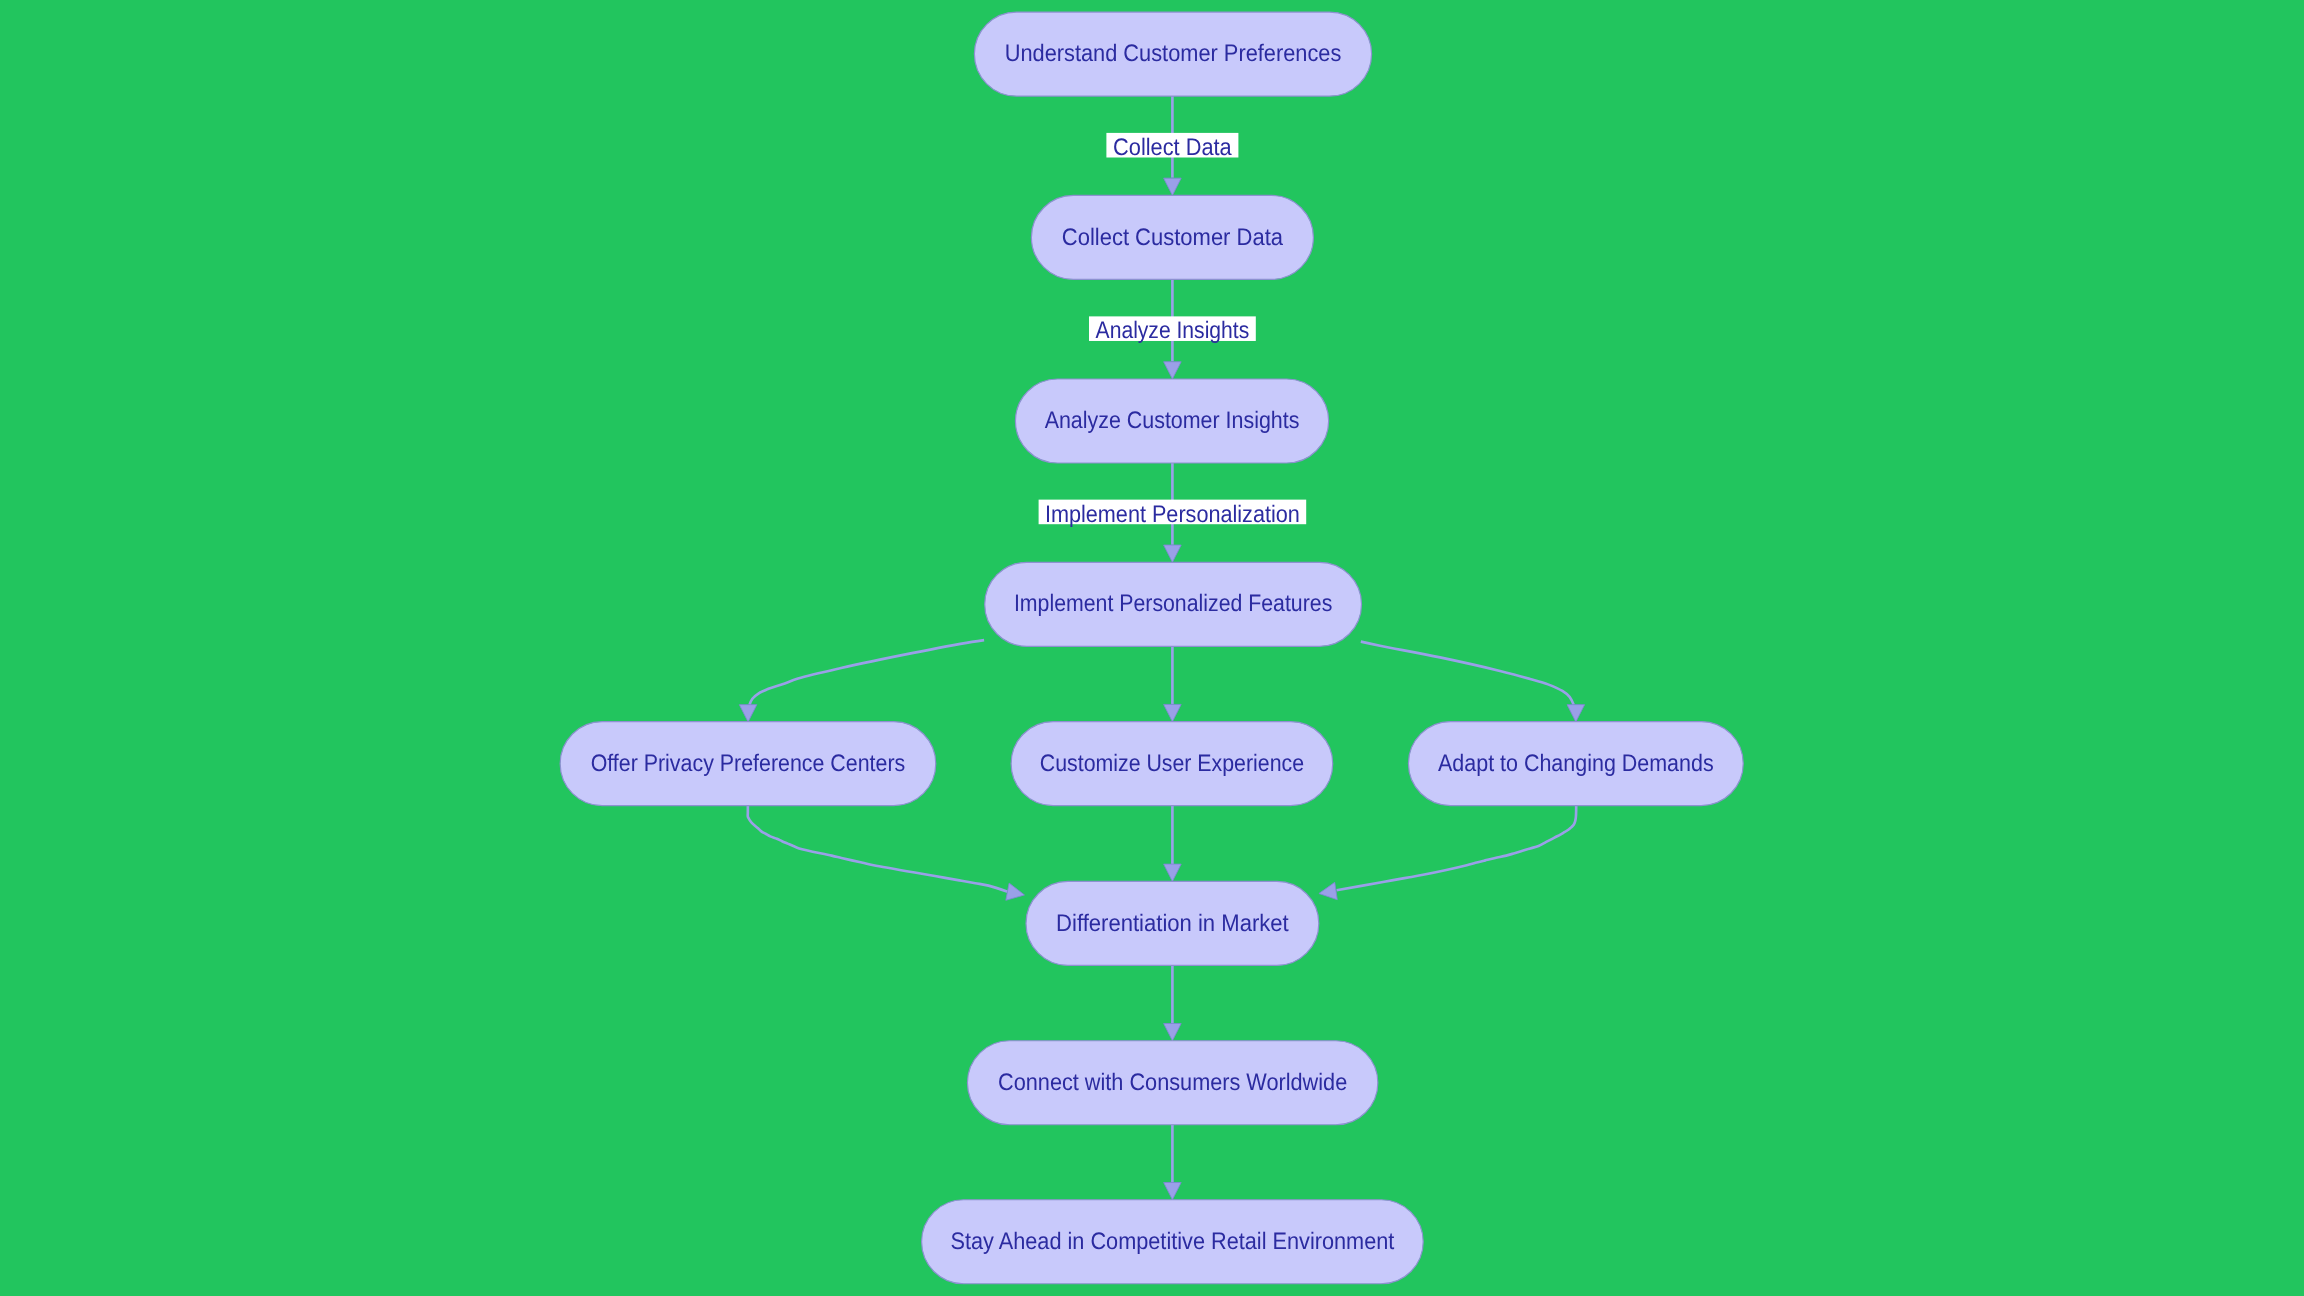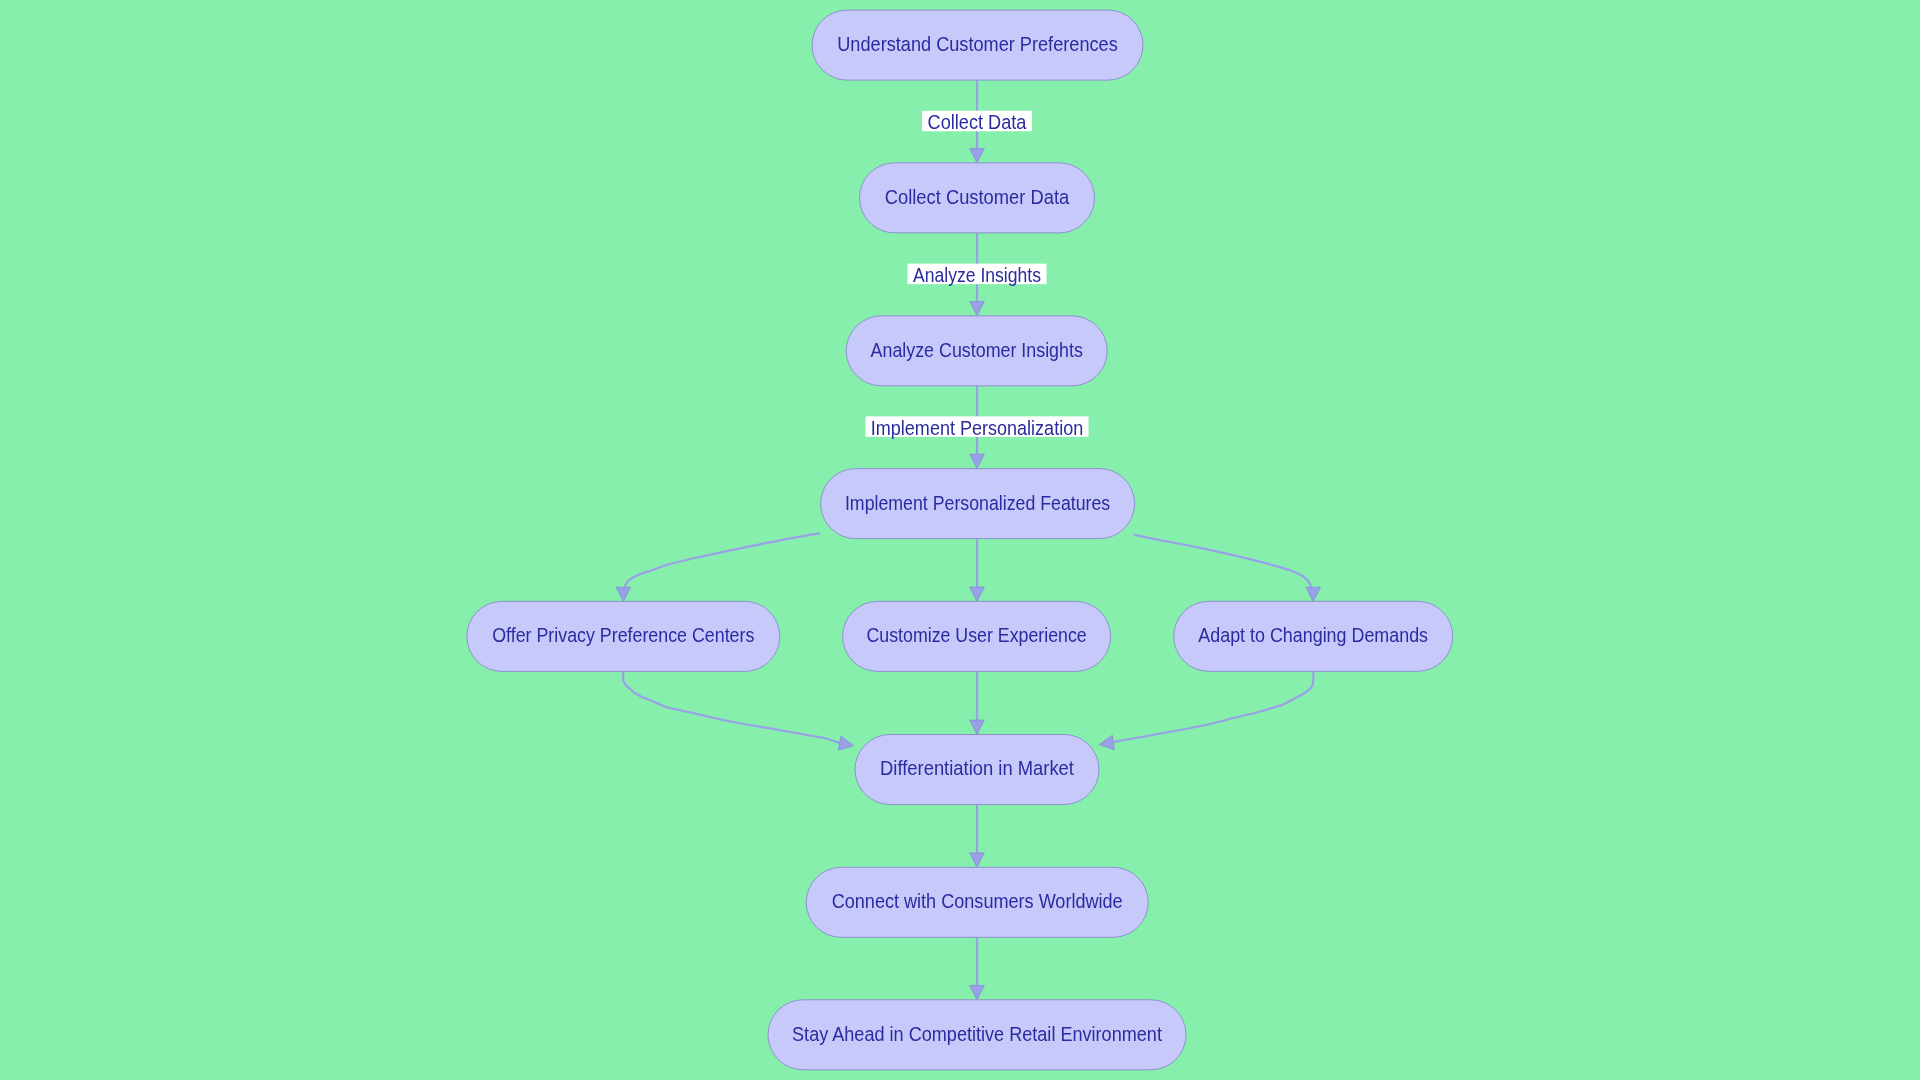--- a/index.html
+++ b/index.html
@@ -1,18 +1,18 @@
 <!DOCTYPE html>
 <html><head>
 <meta charset="utf-8">
 <title>Flowchart</title>
 <style>
   html,body{margin:0;padding:0;background:#ffffff;}
   body{width:1920px;height:1080px;overflow:hidden;font-family:"Liberation Sans",sans-serif;}
-  #stage{position:relative;width:1920px;height:1080px;background:#86efac;}
+  #stage{position:relative;width:1920px;height:1080px;background:#22c55e;}
   svg#fc{position:absolute;left:0;top:0;width:1920px;height:1080px;display:block;will-change:transform;}
   .node-rect{fill:#c8c9fb;stroke:#8d91d0;stroke-width:1;}
   .node-label{-webkit-font-smoothing:antialiased;fill:#2b2ba0;font-family:"Liberation Sans",sans-serif;font-size:19.9px;text-anchor:middle;}
   .edge-path{fill:none;stroke:#9aa0e8;stroke-width:2.2;stroke-linecap:butt;}
   .edge-arrow{fill:#9aa0e8;stroke:#8186d6;stroke-width:0.7;}
   .edge-label{-webkit-font-smoothing:antialiased;fill:#2b2ba0;font-family:"Liberation Sans",sans-serif;font-size:19.9px;text-anchor:middle;}
   .edge-label-bg{fill:#ffffff;}
 </style>
 </head>
 <body>

